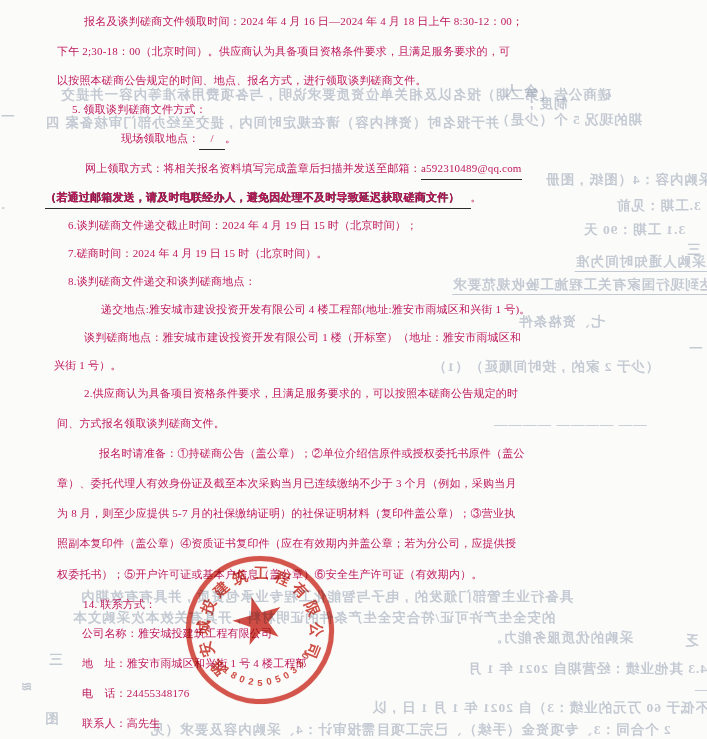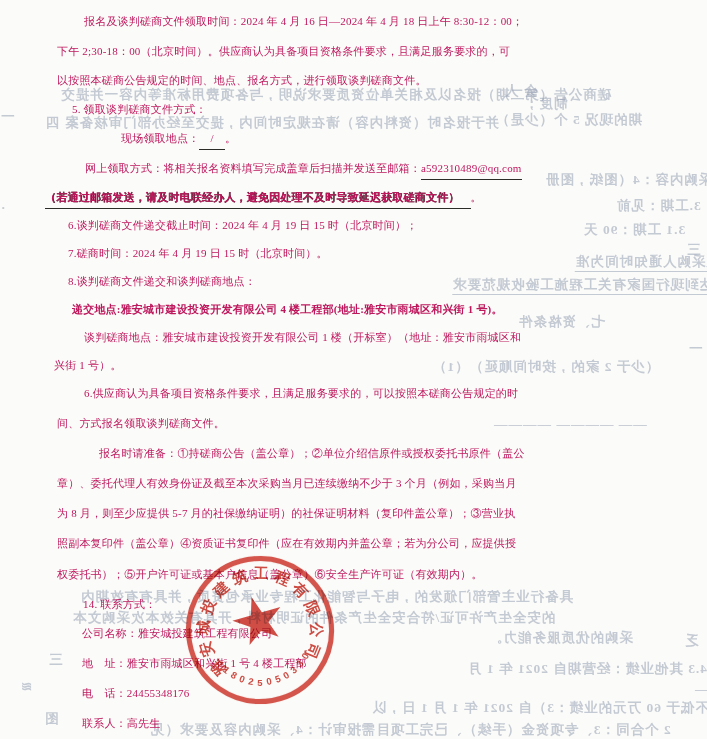--- a/index.html
+++ b/index.html
@@ -112,24 +112,24 @@
       <div class="line" style="left: 84px; top: 12px;"><span>报名及谈判磋商文件领取时间：2024 年 4 月 16 日—2024 年 4 月 18 日上午 8:30-12：00；</span></div>
       <div class="line" style="left: 57px; top: 42px;"><span>下午 2;30-18：00（北京时间）。供应商认为具备项目资格条件要求，且满足服务要求的，可</span></div>
       <div class="line" style="left: 57px; top: 71px;"><span>以按照本磋商公告规定的时间、地点、报名方式，进行领取谈判磋商文件。</span></div>
       <div class="line" style="left: 72px; top: 100px;"><span>5. 领取谈判磋商文件方式：</span></div>
       <div class="line" style="left: 85px; top: 129px; margin-left: 36px;"><span>现场领取地点：</span><span class="u">　/　</span><span>。</span></div>
       <div class="line" style="left: 85px; top: 159px;"><span>网上领取方式：将相关报名资料填写完成盖章后扫描并发送至邮箱：</span><span class="u">a592310489@qq.com</span></div>
       <div class="line" style="left: 45px; top: 188px;"><span class="u b">（若通过邮箱发送，请及时电联经办人，避免因处理不及时导致延迟获取磋商文件）</span><span class="u b">　</span><span>。</span></div>
       <div class="line" style="left: 68px; top: 216px;"><span>6.谈判磋商文件递交截止时间：2024 年 4 月 19 日 15 时（北京时间）；</span></div>
       <div class="line" style="left: 68px; top: 244px;"><span>7.磋商时间：2024 年 4 月 19 日 15 时（北京时间）。</span></div>
       <div class="line" style="left: 68px; top: 272px;"><span>8.谈判磋商文件递交和谈判磋商地点：</span></div>
-      <div class="line" style="left: 72px; top: 300px; font-weight: bold;"><span>递交地点:雅安城市建设投资开发有限公司 4 楼工程部(地址:雅安市雨城区和兴街 1 号)。</span></div>
+      <div class="line" style="left: 101px; top: 300px;"><span>递交地点:雅安城市建设投资开发有限公司 4 楼工程部(地址:雅安市雨城区和兴街 1 号)。</span></div>
       <div class="line" style="left: 84px; top: 328px;"><span>谈判磋商地点：雅安城市建设投资开发有限公司 1 楼（开标室）（地址：雅安市雨城区和</span></div>
       <div class="line" style="left: 46px; top: 356px; margin-left: 8px;"><span>兴街 1 号）。</span></div>
-      <div class="line" style="left: 84px; top: 384px;"><span>6.供应商认为具备项目资格条件要求，且满足服务要求的，可以按照本磋商公告规定的时</span></div>
+      <div class="line" style="left: 84px; top: 384px;"><span>2.供应商认为具备项目资格条件要求，且满足服务要求的，可以按照本磋商公告规定的时</span></div>
       <div class="line" style="left: 57px; top: 414px;"><span>间、方式报名领取谈判磋商文件。</span></div>
       <div class="line" style="left: 99px; top: 444px;"><span>报名时请准备：①持磋商公告（盖公章）；②单位介绍信原件或授权委托书原件（盖公</span></div>
       <div class="line" style="left: 57px; top: 474px;"><span>章）、委托代理人有效身份证及截至本次采购当月已连续缴纳不少于 3 个月（例如，采购当月</span></div>
       <div class="line" style="left: 57px; top: 504px;"><span>为 8 月，则至少应提供 5-7 月的社保缴纳证明）的社保证明材料（复印件盖公章）；③营业执</span></div>
       <div class="line" style="left: 57px; top: 534px;"><span>照副本复印件（盖公章）④资质证书复印件（应在有效期内并盖公章；若为分公司，应提供授</span></div>
       <div class="line" style="left: 57px; top: 565px; text-decoration: underline;"><span>权委托书）；⑤开户许可证或基本户信息（盖公章）⑥安全生产许可证（有效期内）。</span></div>
       <div class="line" style="left: 83px; top: 595px;"><span>14. 联系方式：</span></div>
       <div class="line" style="left: 82px; top: 624px;"><span>公司名称：雅安城投建筑工程有限公司</span></div>
       <div class="line" style="left: 82px; top: 654px;"><span>地　址：雅安市雨城区和兴街 1 号 4 楼工程部</span></div>
       <div class="line" style="left: 82px; top: 684px;"><span>电　话：24455348176</span></div>

